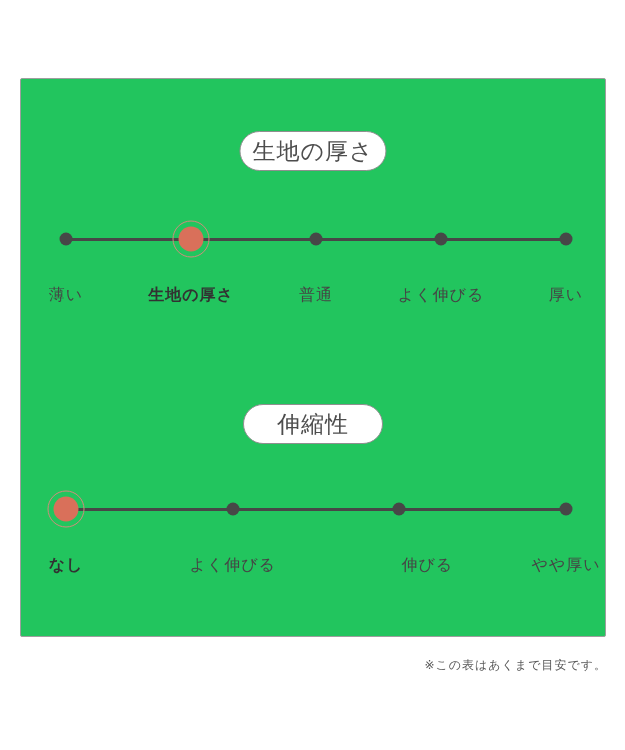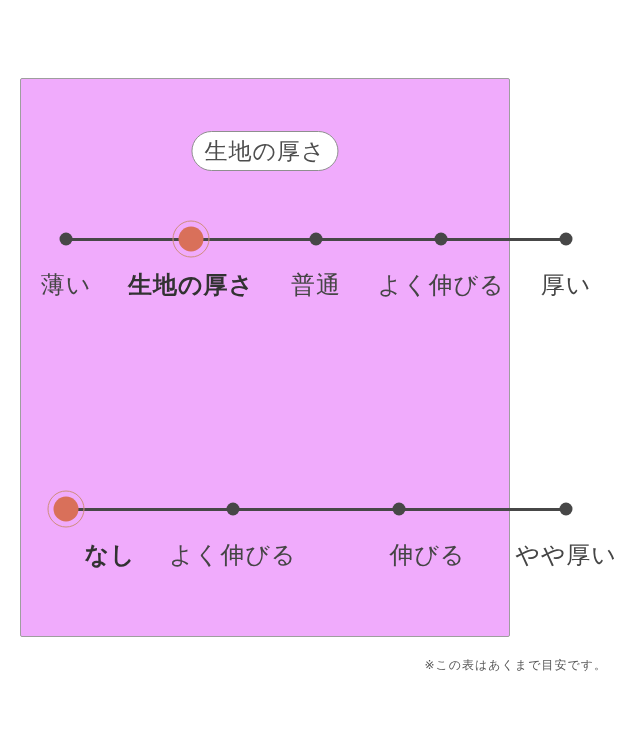--- a/index.html
+++ b/index.html
@@ -12,22 +12,22 @@
     --label-selected:#323232;
     --note:#595959;
   }
   *{margin:0;padding:0;box-sizing:border-box;}
   html,body{background:#ffffff;}
   body{
     width:625px;height:750px;position:relative;overflow:hidden;
     font-family:"DejaVu Sans","Liberation Sans",sans-serif;
   }
   .spec-box{
-    position:absolute;left:20px;top:78px;width:490px;height:559px;
-    border:1px solid var(--box-border);border-radius:2px;background:#f0abfc;
+    position:absolute;left:20px;top:78px;width:586px;height:559px;
+    border:1px solid var(--box-border);border-radius:2px;background:#22c55e;
   }
   .pill{
     position:absolute;left:50%;transform:translateX(-50%);
     min-width:140px;padding:4px 12px;text-align:center;
     border:1px solid var(--pill-border);border-radius:22px;
     font-size:23px;line-height:30px;color:#4d4d4d;letter-spacing:1px;
     background:#fff;white-space:nowrap;
   }
   .pill-1{top:52px;}
   .pill-2{top:325px;}
@@ -45,22 +45,22 @@
     background:var(--track);transform:translate(-50%,-50%);
   }
   .dot.selected{
     width:25px;height:25px;background:var(--accent);
   }
   .dot.selected::after{
     content:"";position:absolute;inset:-6px;border-radius:50%;
     border:1.5px solid var(--accent-ring);
   }
   .lbl{
-    position:absolute;top:46px;transform:translate(-50%,-50%);
-    font-size:24px;color:var(--label);white-space:nowrap;letter-spacing:1px;
+    position:absolute;top:56px;transform:translate(-50%,-50%);
+    font-size:16px;color:var(--label);white-space:nowrap;letter-spacing:1px;
   }
   .lbl.selected{font-weight:bold;color:var(--label-selected);}
   .note{
     position:absolute;right:18px;top:657px;
     font-size:12px;color:var(--note);letter-spacing:1px;white-space:nowrap;
   }
 </style>
 </head>
 <body>
 
@@ -76,24 +76,27 @@
       <div class="dot selected" style="left: 25%;"></div>
       <div class="lbl selected" style="left: 25%;">生地の厚さ</div>
       <div class="dot" style="left: 50%;"></div>
       <div class="lbl" style="left: 50%;">普通</div>
       <div class="dot" style="left: 75%;"></div>
       <div class="lbl" style="left: 75%;">よく伸びる</div>
       <div class="dot" style="left: 100%;"></div>
       <div class="lbl" style="left: 100%;">厚い</div>
     </div>
 
+  <div class="pill pill-2">
+    <span>伸縮性</span>
+  </div>
   <div class="scale scale-2">
       <div class="track"></div>
       <div class="dot selected" style="left: 0%;"></div>
-      <div class="lbl selected" style="left: 0%; margin-left: 44px;">なし</div>
+      <div class="lbl selected" style="left: 0%;">なし</div>
       <div class="dot" style="left: 33.3333%;"></div>
       <div class="lbl" style="left: 33.3333%;">よく伸びる</div>
       <div class="dot" style="left: 66.6667%;"></div>
       <div class="lbl" style="left: 66.6667%; margin-left: 28px;">伸びる</div>
       <div class="dot" style="left: 100%;"></div>
       <div class="lbl" style="left: 100%;">やや厚い</div>
     </div>
 
 </div>
 

